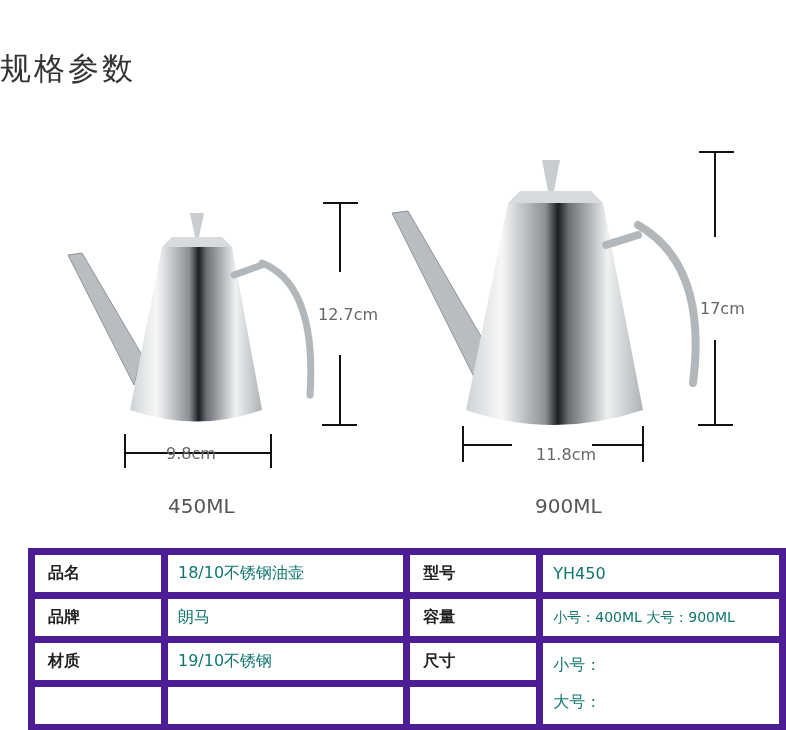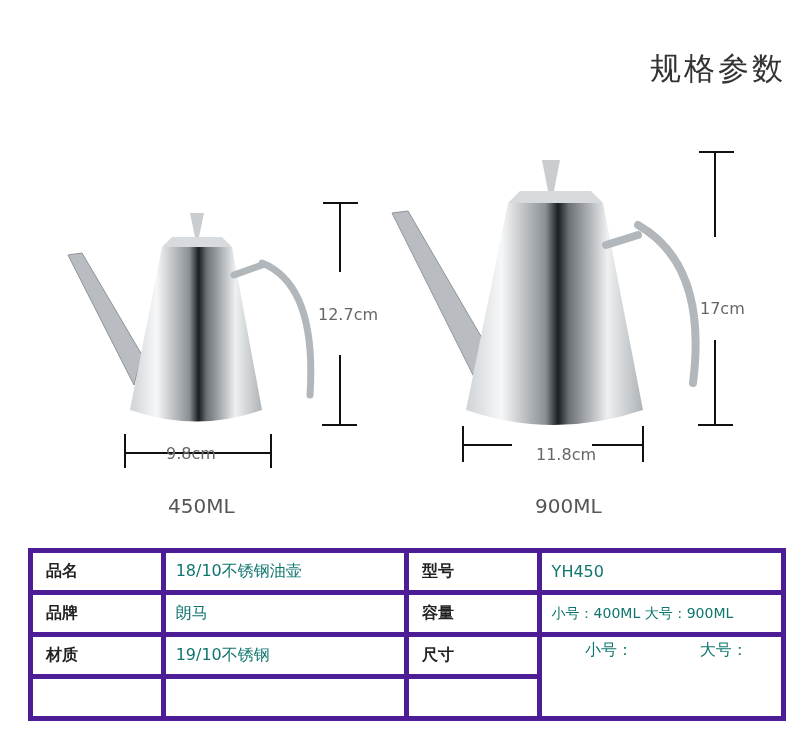--- a/index.html
+++ b/index.html
@@ -1,30 +1,30 @@
 <!DOCTYPE html>
 <html><head>
 <meta charset="utf-8">
 <style>
   html, body { margin:0; padding:0; background:#ffffff; }
   body { width:786px; height:730px; position:relative; overflow:hidden;
          font-family:"DejaVu Sans", "Liberation Sans", sans-serif; color:#555; }
-  .title { position:absolute; top:48px; left:0; width:786px; text-align:right;
+  .title { position:absolute; top:48px; left:0; width:786px; text-align:left;
            font-size:31px; color:#333; letter-spacing:3px; font-weight:300; }
   .pot { position:absolute; }
   .dim-text { position:absolute; font-size:16px; color:#666; background:#fff; padding:0 2px; line-height:18px; }
   .vline { position:absolute; width:2px; background:#111; }
   .hline { position:absolute; height:2px; background:#111; }
   .cap-label { position:absolute; font-size:20px; color:#555; }
   table.spec { position:absolute; left:28px; top:548px; border-collapse:collapse; }
-  table.spec td { border:5px solid #4c1d95; height:37px; padding:0; font-size:16px; vertical-align:middle; }
+  table.spec td { border:7px solid #4c1d95; height:37px; padding:0; font-size:16px; vertical-align:middle; }
   td.k { font-weight:bold; color:#222; padding-left:13px !important; }
   td.v { color:#0f766e; padding-left:10px !important; }
   .c1 { width:121px; } .c2 { width:240px; } .c3 { width:121px; } .c4 { width:240px; }
-  .dual { display:flex; flex-direction:row; justify-content:space-around; height:74px; }
+  .dual { display:flex; flex-direction:column; justify-content:space-around; height:74px; }
 </style>
 </head>
 <body>
 
 <div class="title">规格参数</div>
 
 <svg class="pot" style="left:62px;top:205px" width="260" height="230" viewBox="0 0 260 230">
   <defs>
     <linearGradient id="g1" x1="0" x2="1">
       <stop offset="0" stop-color="#cfd3d6"></stop>

